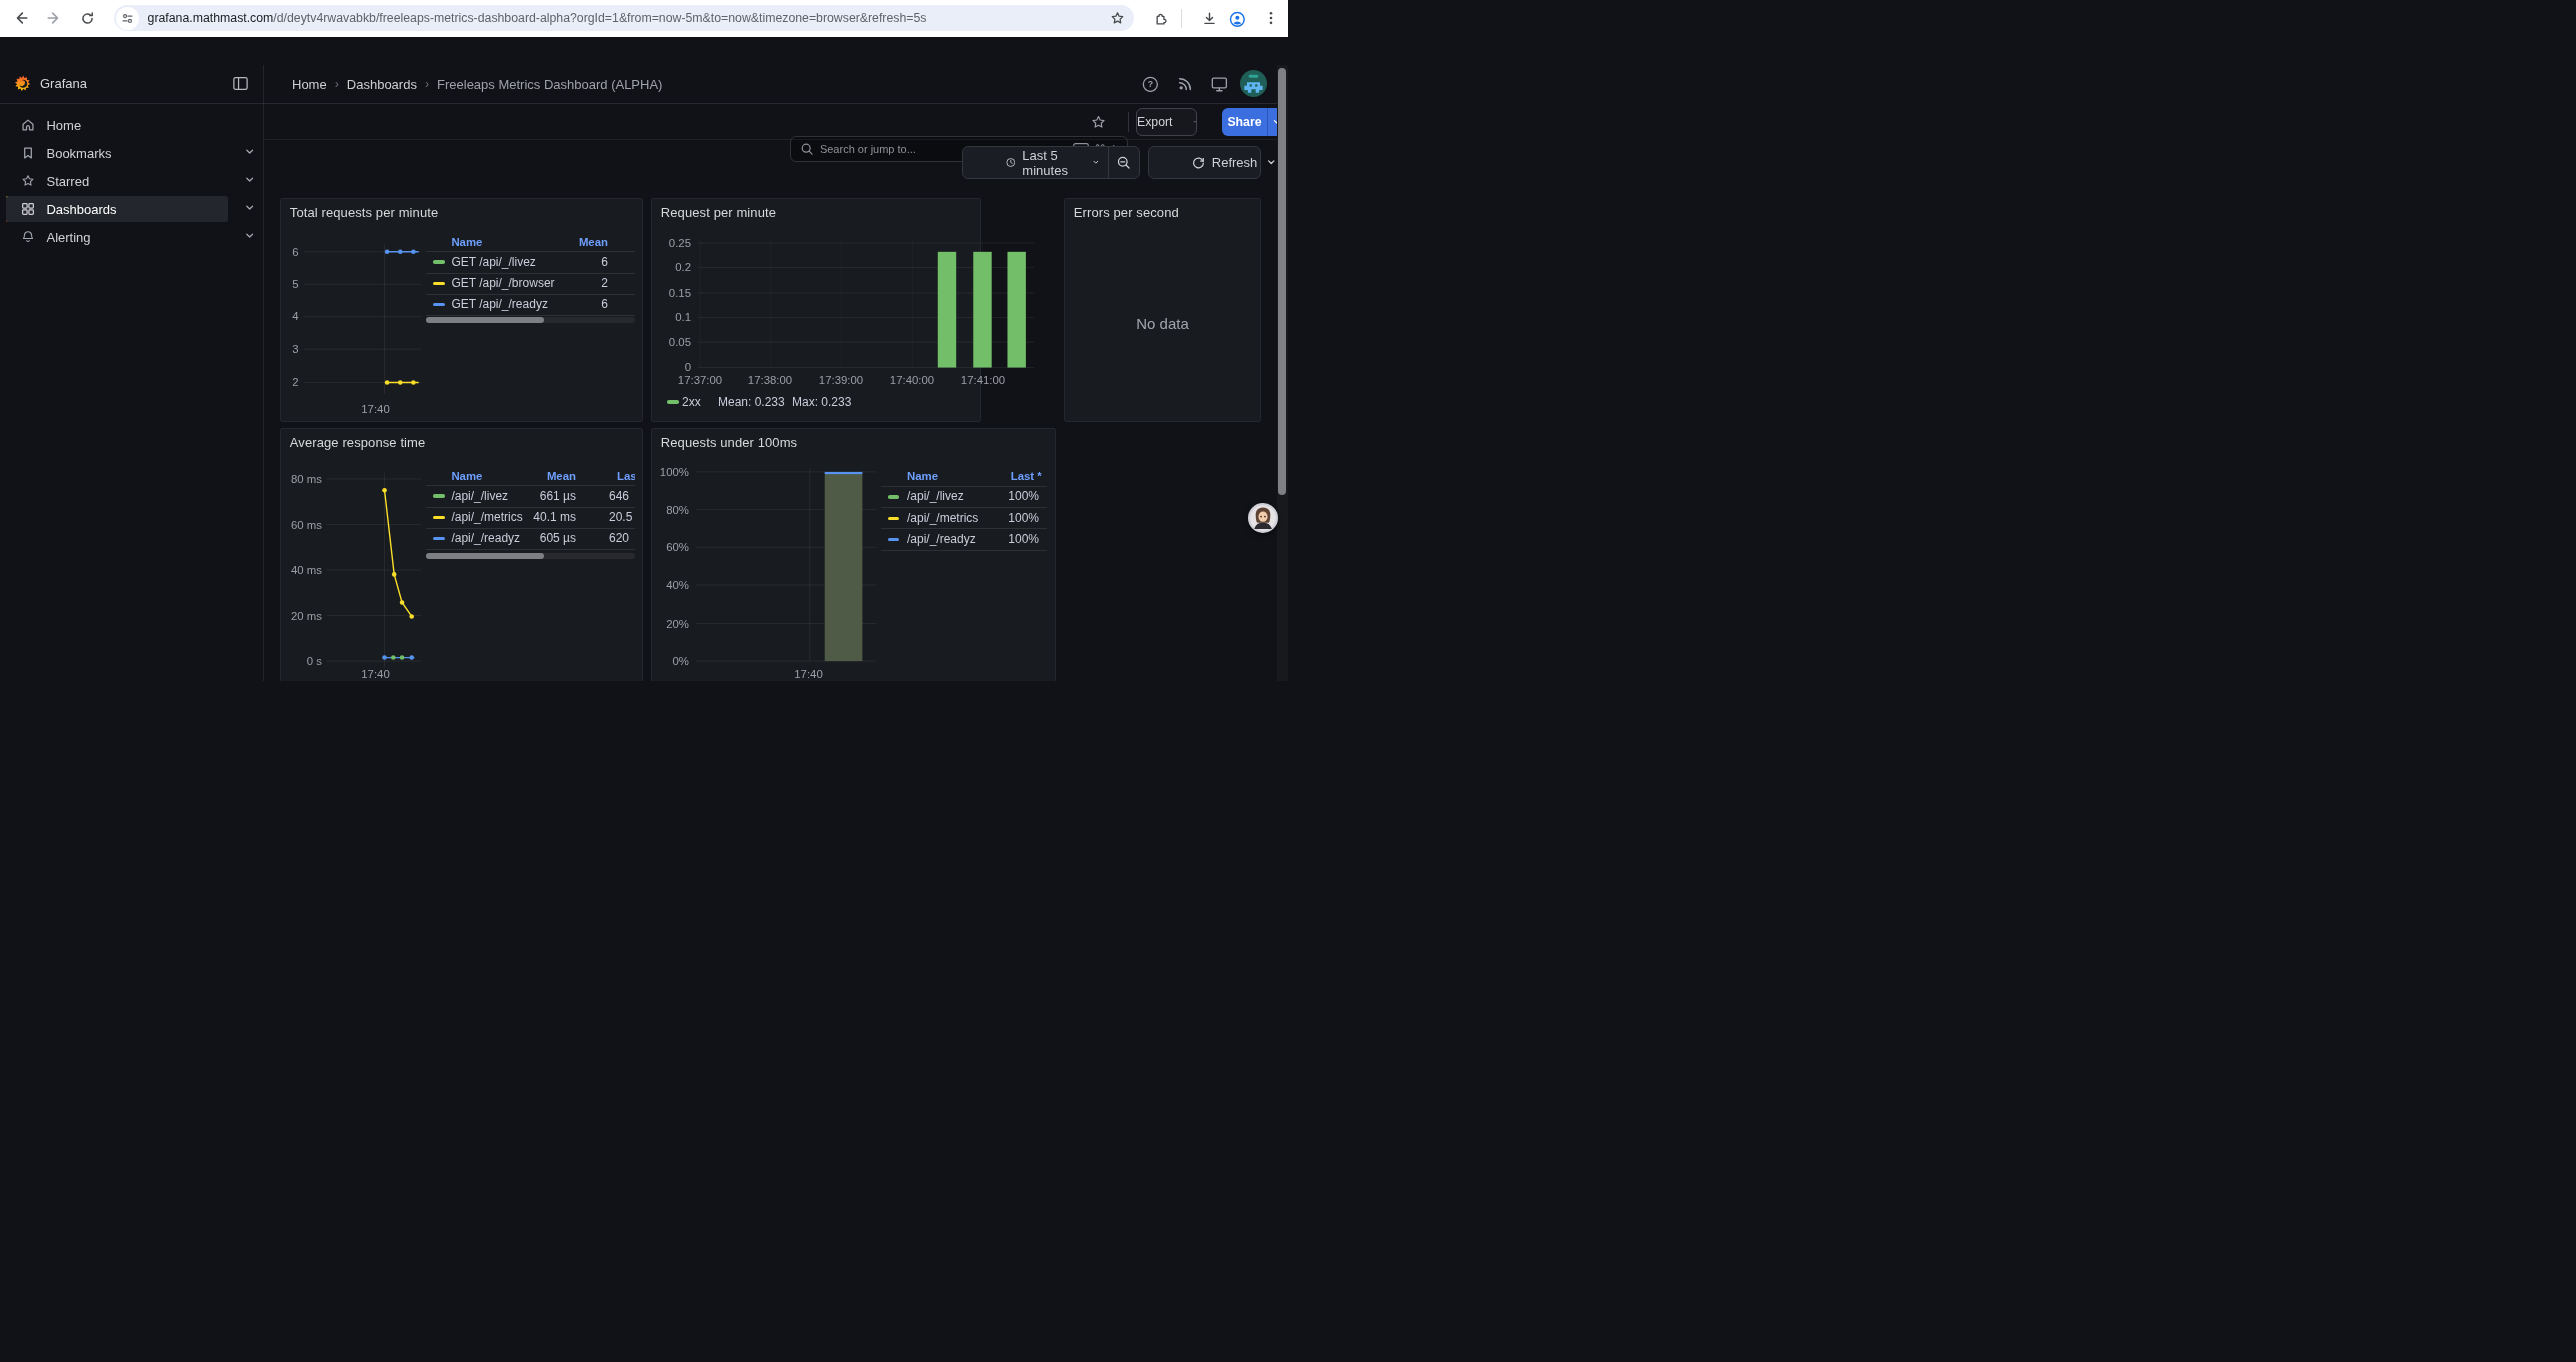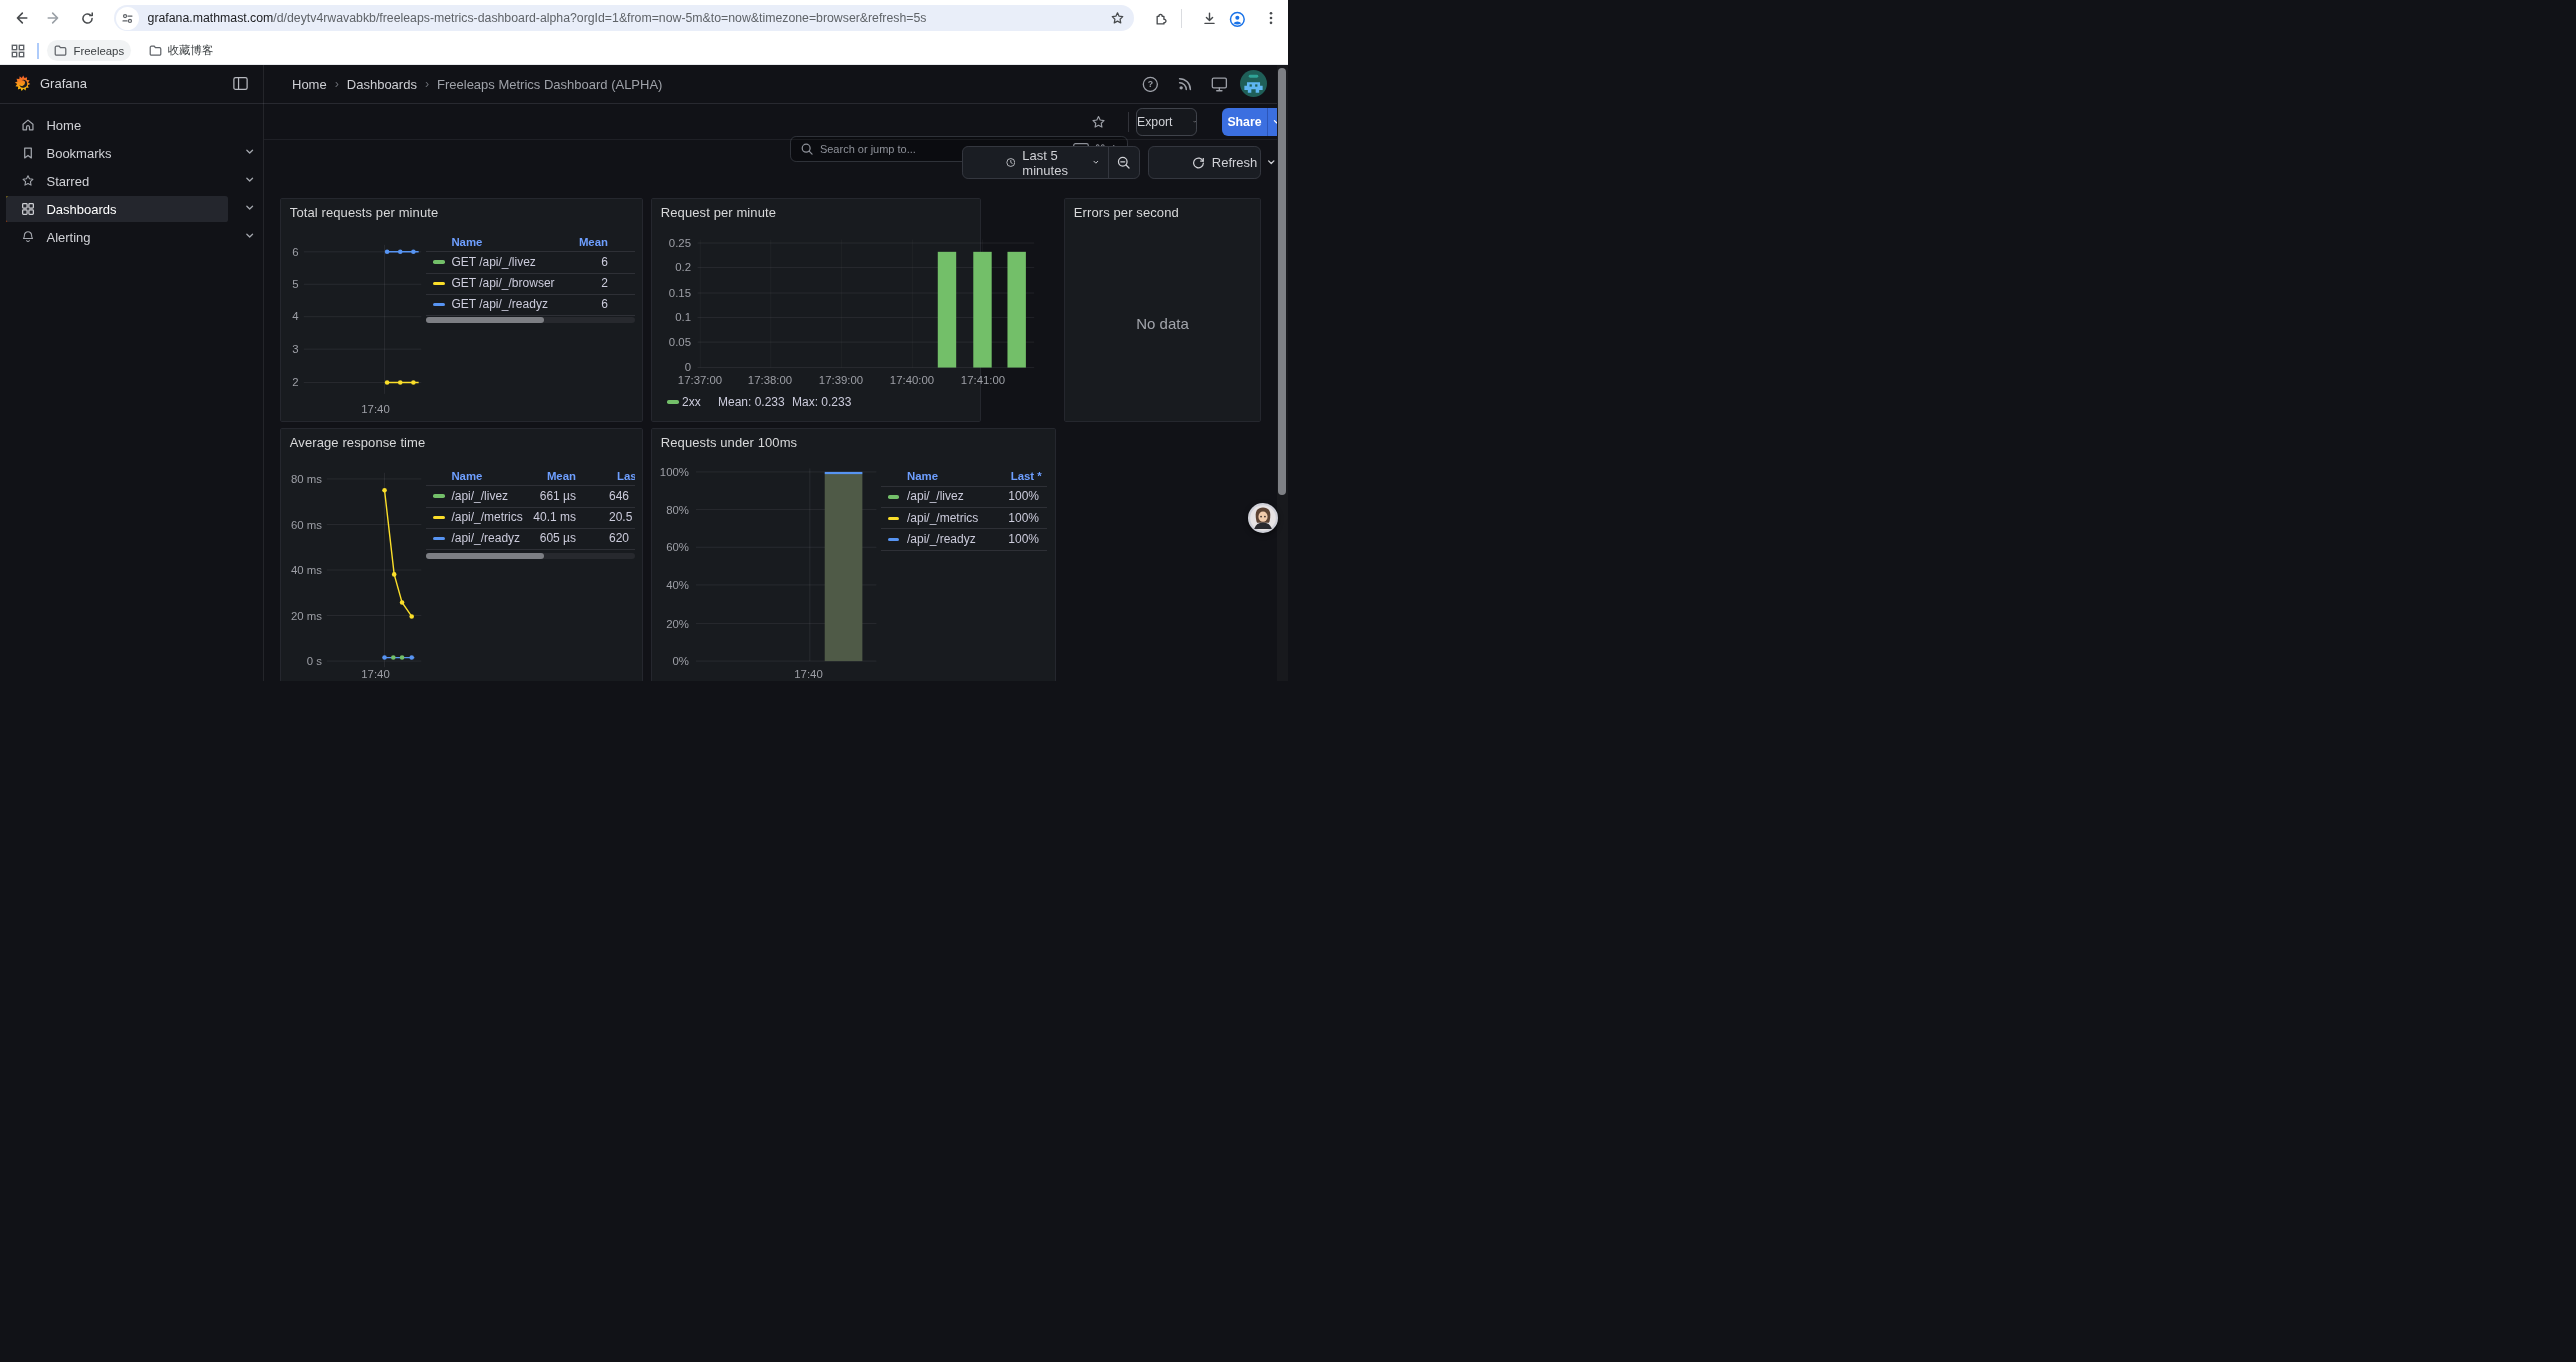--- a/index.html
+++ b/index.html
@@ -140,43 +140,20 @@
     </div>
     <div class="abs" style="left:1264px;top:11.4px;">
       <svg width="14" height="14" viewBox="0 0 16 16">
           <circle cx="8" cy="2.5" r="1.5" fill="#474a4d"></circle>
           <circle cx="8" cy="8" r="1.5" fill="#474a4d"></circle>
           <circle cx="8" cy="13.5" r="1.5" fill="#474a4d"></circle>
         </svg>
     </div>
   </div>
 
-  <div class="abs bm-bar flex">
-    <div style="margin-left:11.4px;display:flex;">
-      <svg width="14" height="14" viewBox="0 0 16 16">
-          <rect x="1.5" y="1.5" width="5" height="5" fill="none" stroke="#5f6368" stroke-width="1.6"></rect>
-          <rect x="9.5" y="1.5" width="5" height="5" fill="none" stroke="#5f6368" stroke-width="1.6"></rect>
-          <rect x="1.5" y="9.5" width="5" height="5" fill="none" stroke="#5f6368" stroke-width="1.6"></rect>
-          <rect x="9.5" y="9.5" width="5" height="5" fill="none" stroke="#5f6368" stroke-width="1.6"></rect>
-        </svg>
-    </div>
-    <div style="width:1.8px;height:16px;background:#aecbfa;margin:0 8.8px 0 11.4px;"></div>
-    <div class="bm-item hl">
-      <svg width="13" height="11.4" viewBox="0 0 16 14">
-          <path d="M1.5 3A1.5 1.5 0 0 1 3 1.5h3.4L8 3.3h5A1.5 1.5 0 0 1 14.5 4.8v6.2A1.5 1.5 0 0 1 13 12.5H3A1.5 1.5 0 0 1 1.5 11z" fill="none" stroke="#5f6368" stroke-width="1.5"></path>
-        </svg>
-      <span>Freeleaps</span>
-    </div>
-    <div class="bm-item" style="margin-left:10.5px;">
-      <svg width="13" height="11.4" viewBox="0 0 16 14">
-          <path d="M1.5 3A1.5 1.5 0 0 1 3 1.5h3.4L8 3.3h5A1.5 1.5 0 0 1 14.5 4.8v6.2A1.5 1.5 0 0 1 13 12.5H3A1.5 1.5 0 0 1 1.5 11z" fill="none" stroke="#5f6368" stroke-width="1.5"></path>
-        </svg>
-      <span>收藏博客</span>
-    </div>
-  </div>
 
   <div class="abs gf-header">
     <div class="abs" style="left:14px;top:9.6px;">
       <svg width="18.4" height="18.4" viewBox="0 0 24 24">
         <defs>
             <linearGradient id="gflame" x1="0" y1="0" x2="0" y2="1">
               <stop offset="0" stop-color="#f3582c"></stop>
               <stop offset="1" stop-color="#fbca0a"></stop>
             </linearGradient>
           </defs>

